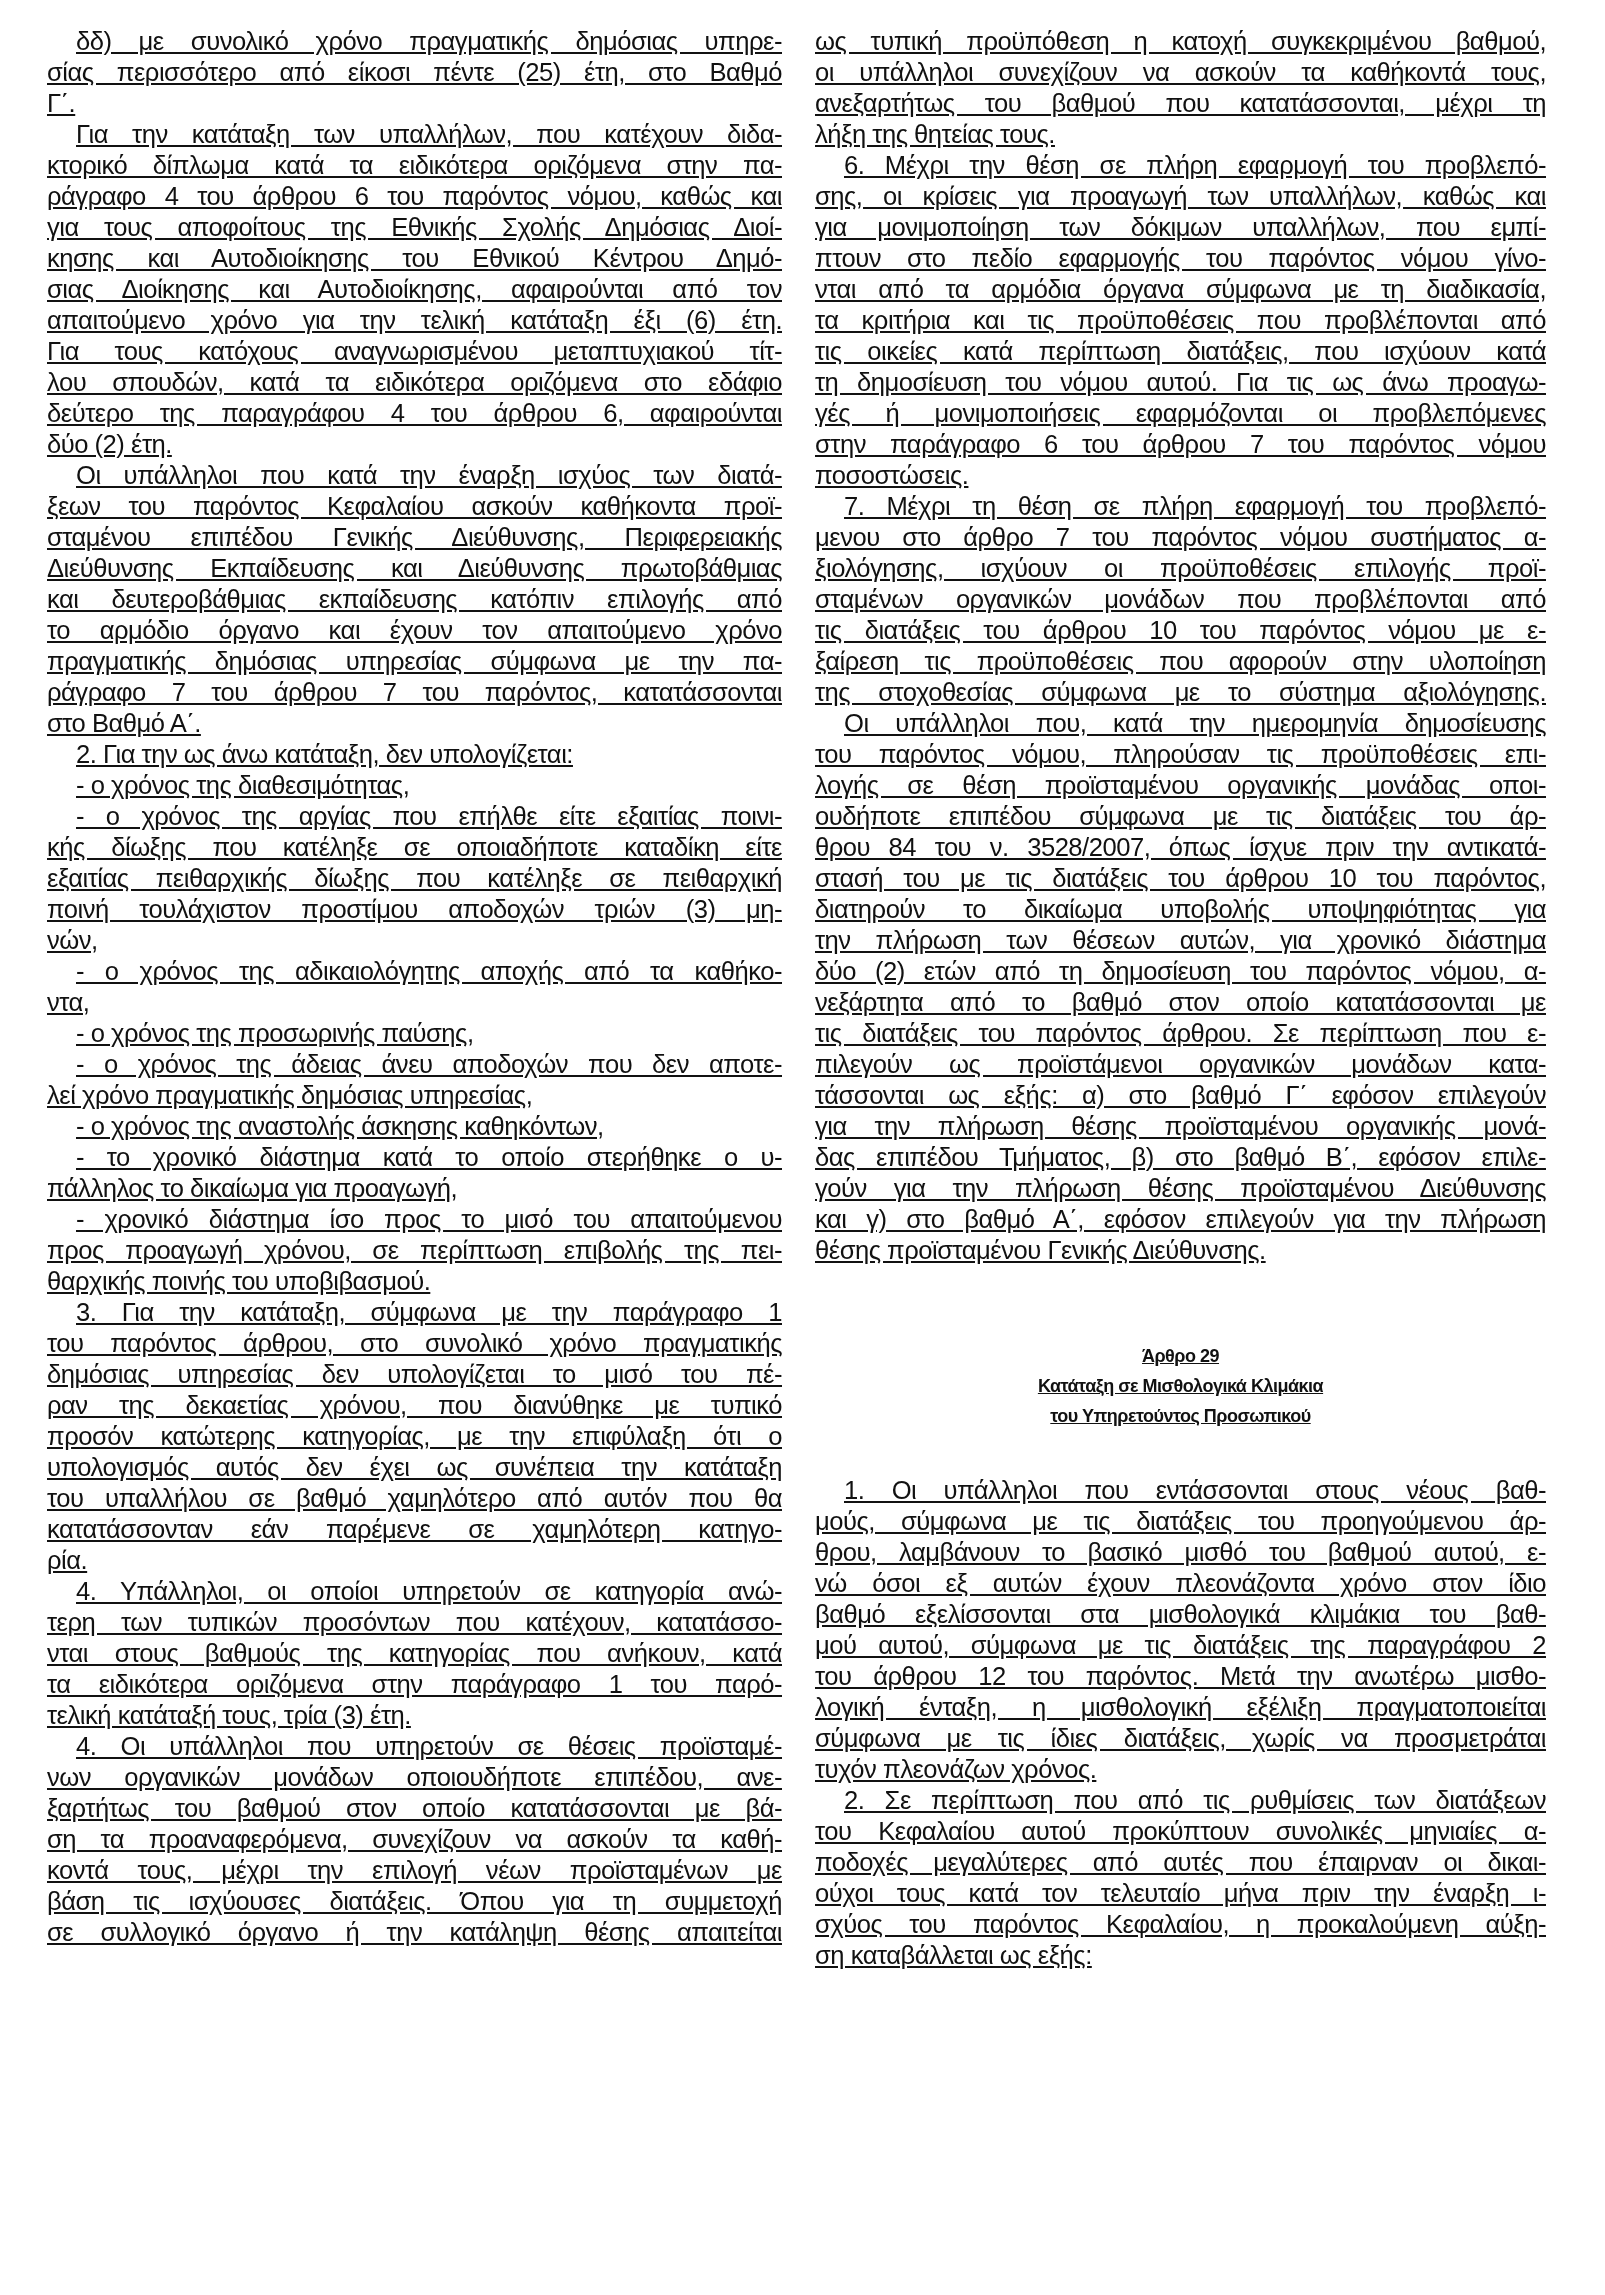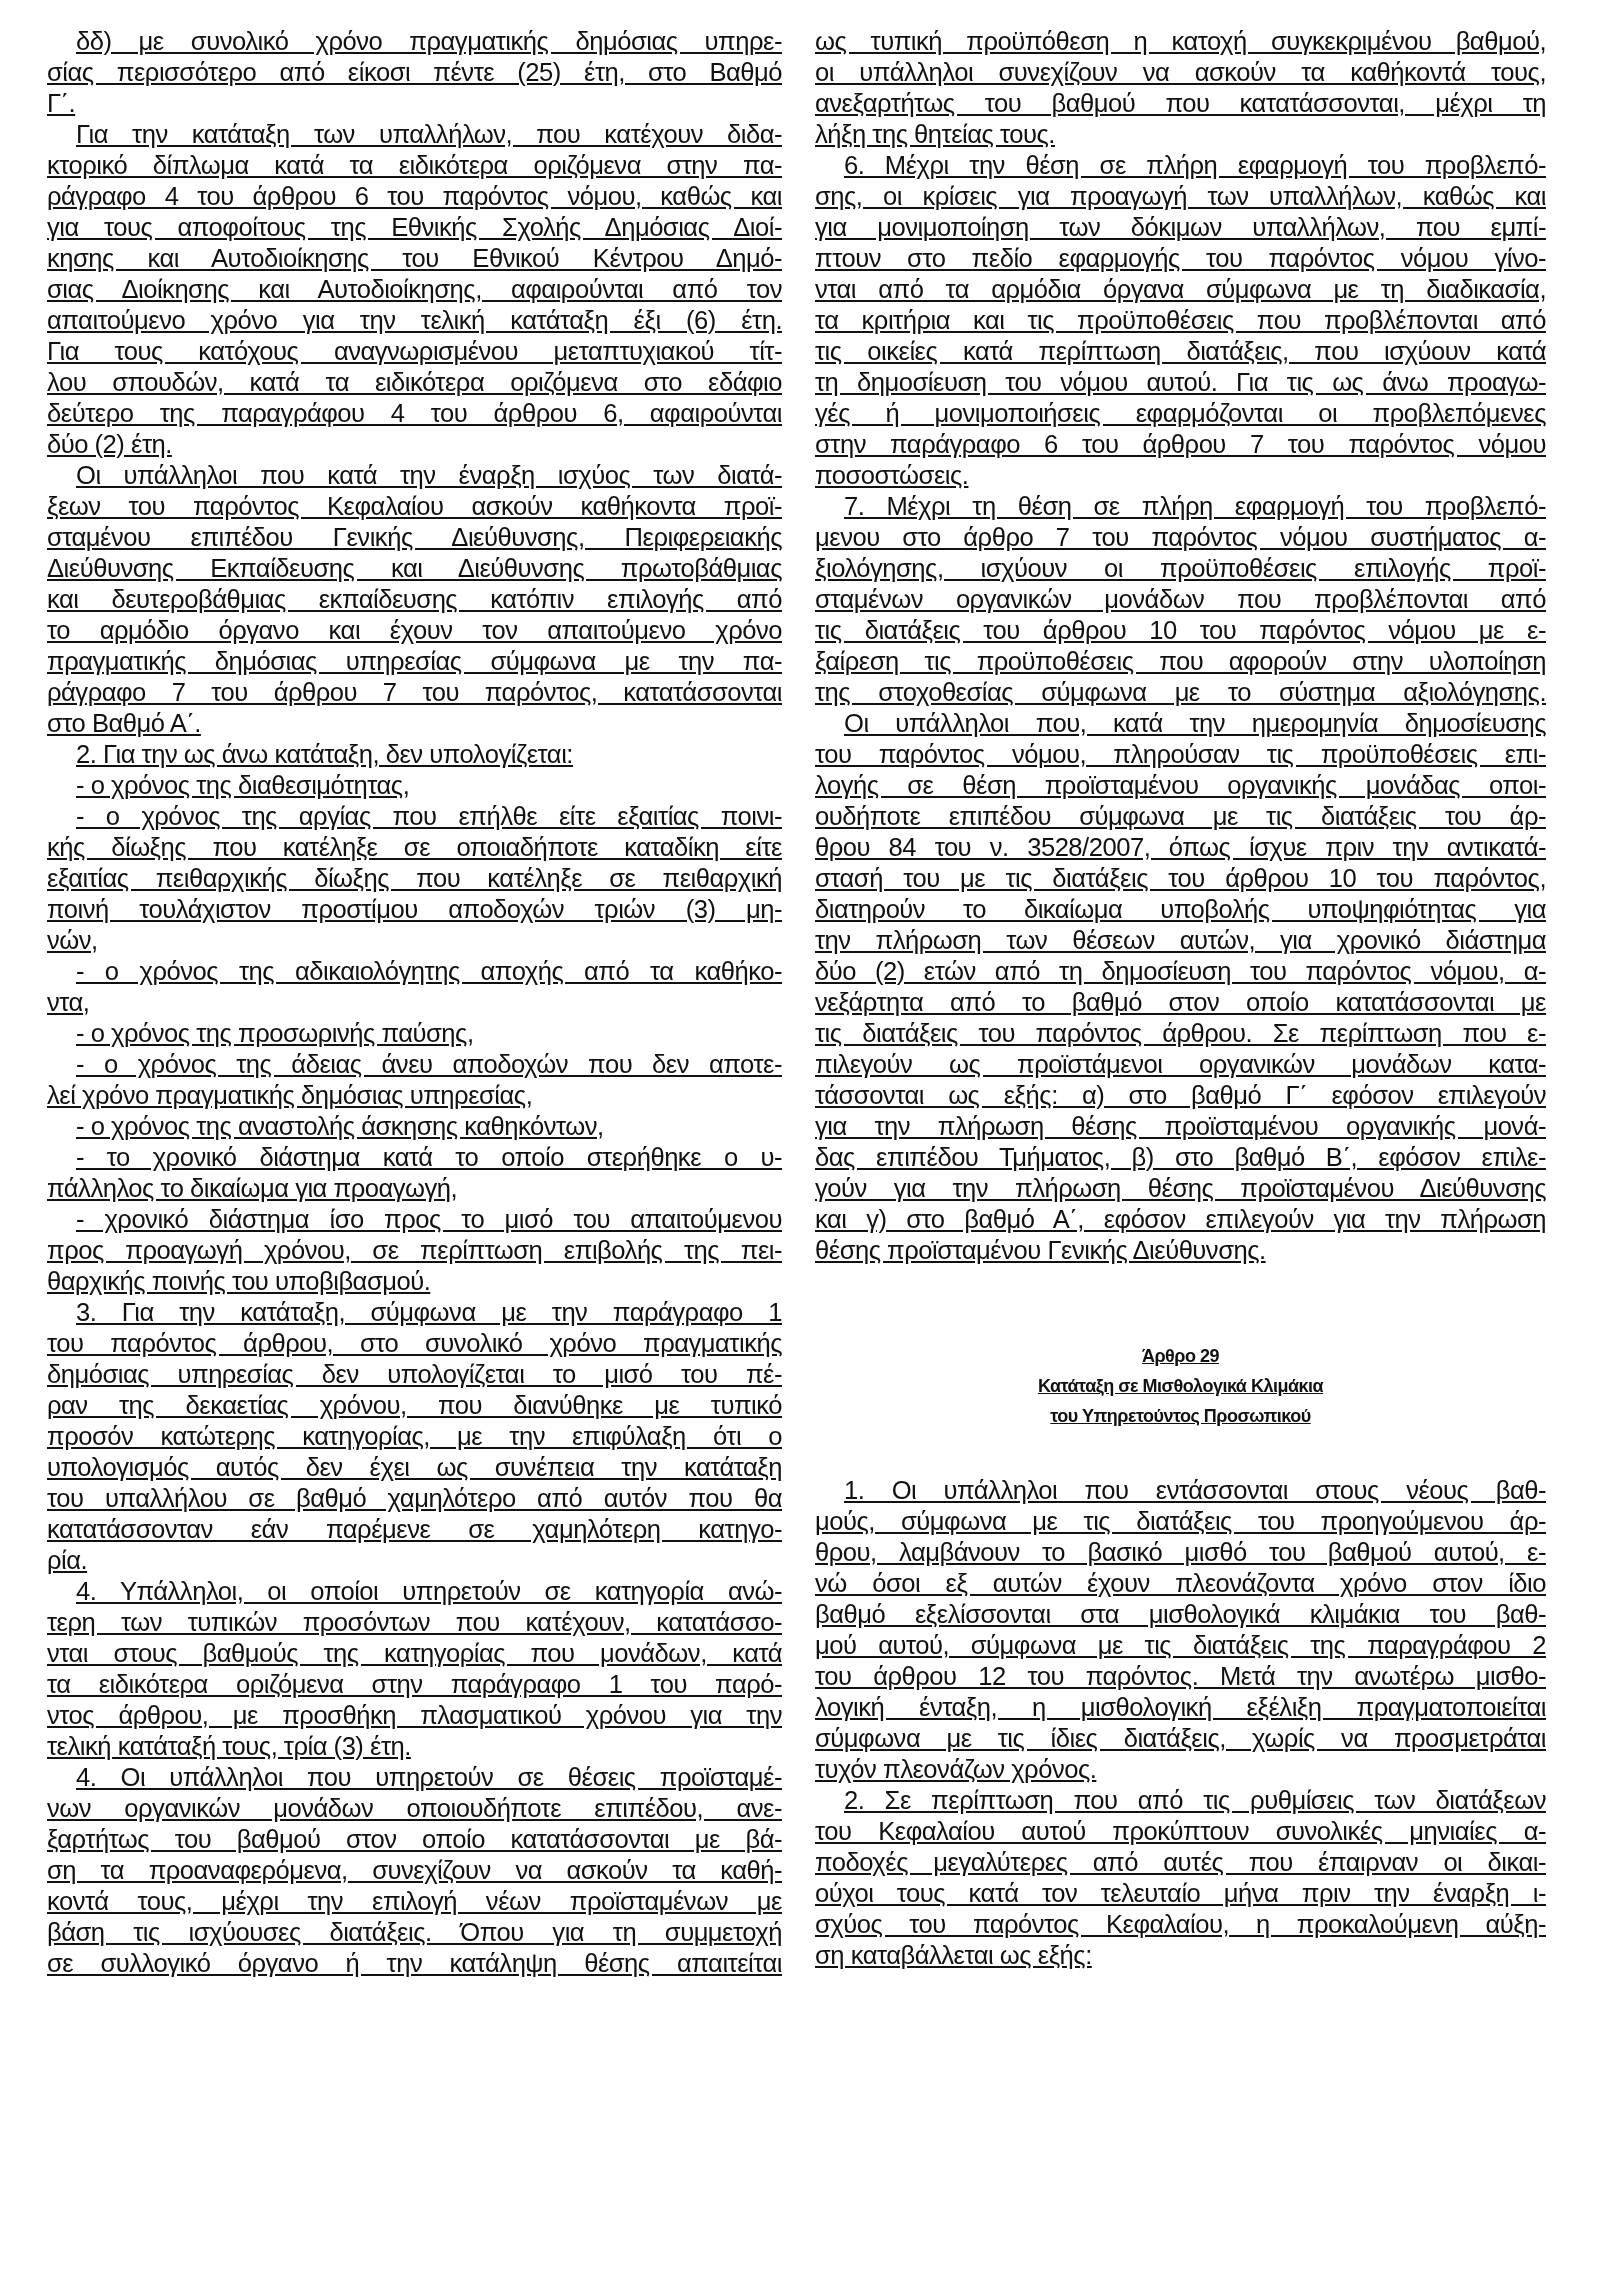--- a/index.html
+++ b/index.html
@@ -67,23 +67,22 @@
     <div class="line justify">του παρόντος άρθρου, στο συνολικό χρόνο πραγματικής</div>
     <div class="line justify">δημόσιας υπηρεσίας δεν υπολογίζεται το μισό του πέ-</div>
     <div class="line justify">ραν της δεκαετίας χρόνου, που διανύθηκε με τυπικό</div>
     <div class="line justify">προσόν κατώτερης κατηγορίας,  με την επιφύλαξη ότι ο</div>
     <div class="line justify">υπολογισμός αυτός δεν έχει ως συνέπεια την κατάταξη</div>
     <div class="line justify">του υπαλλήλου σε βαθμό χαμηλότερο από αυτόν που θα</div>
     <div class="line justify">κατατάσσονταν εάν παρέμενε σε χαμηλότερη κατηγο-</div>
     <div class="line">ρία.</div>
     <div class="line indent justify">4. Υπάλληλοι, οι οποίοι υπηρετούν σε κατηγορία ανώ-</div>
     <div class="line justify">τερη των τυπικών προσόντων που κατέχουν, κατατάσσο-</div>
-    <div class="line justify">νται στους βαθμούς της κατηγορίας που μονάδων, κατά</div>
+    <div class="line justify">νται στους βαθμούς της κατηγορίας που ανήκουν, κατά</div>
     <div class="line justify">τα ειδικότερα οριζόμενα στην παράγραφο 1 του παρό-</div>
-    <div class="line justify">ντος άρθρου, με προσθήκη πλασματικού χρόνου για την</div>
     <div class="line">τελική κατάταξή τους, τρία (3) έτη.</div>
     <div class="line indent justify">4. Οι υπάλληλοι που υπηρετούν σε θέσεις προϊσταμέ-</div>
     <div class="line justify">νων οργανικών μονάδων οποιουδήποτε επιπέδου, ανε-</div>
     <div class="line justify">ξαρτήτως του βαθμού στον οποίο κατατάσσονται με βά-</div>
     <div class="line justify">ση τα προαναφερόμενα, συνεχίζουν να ασκούν τα καθή-</div>
     <div class="line justify">κοντά τους, μέχρι την επιλογή νέων προϊσταμένων με</div>
     <div class="line justify">βάση τις ισχύουσες διατάξεις. Όπου για τη συμμετοχή</div>
     <div class="line justify">σε συλλογικό όργανο ή την κατάληψη θέσης απαιτείται</div>
   </div>
 

